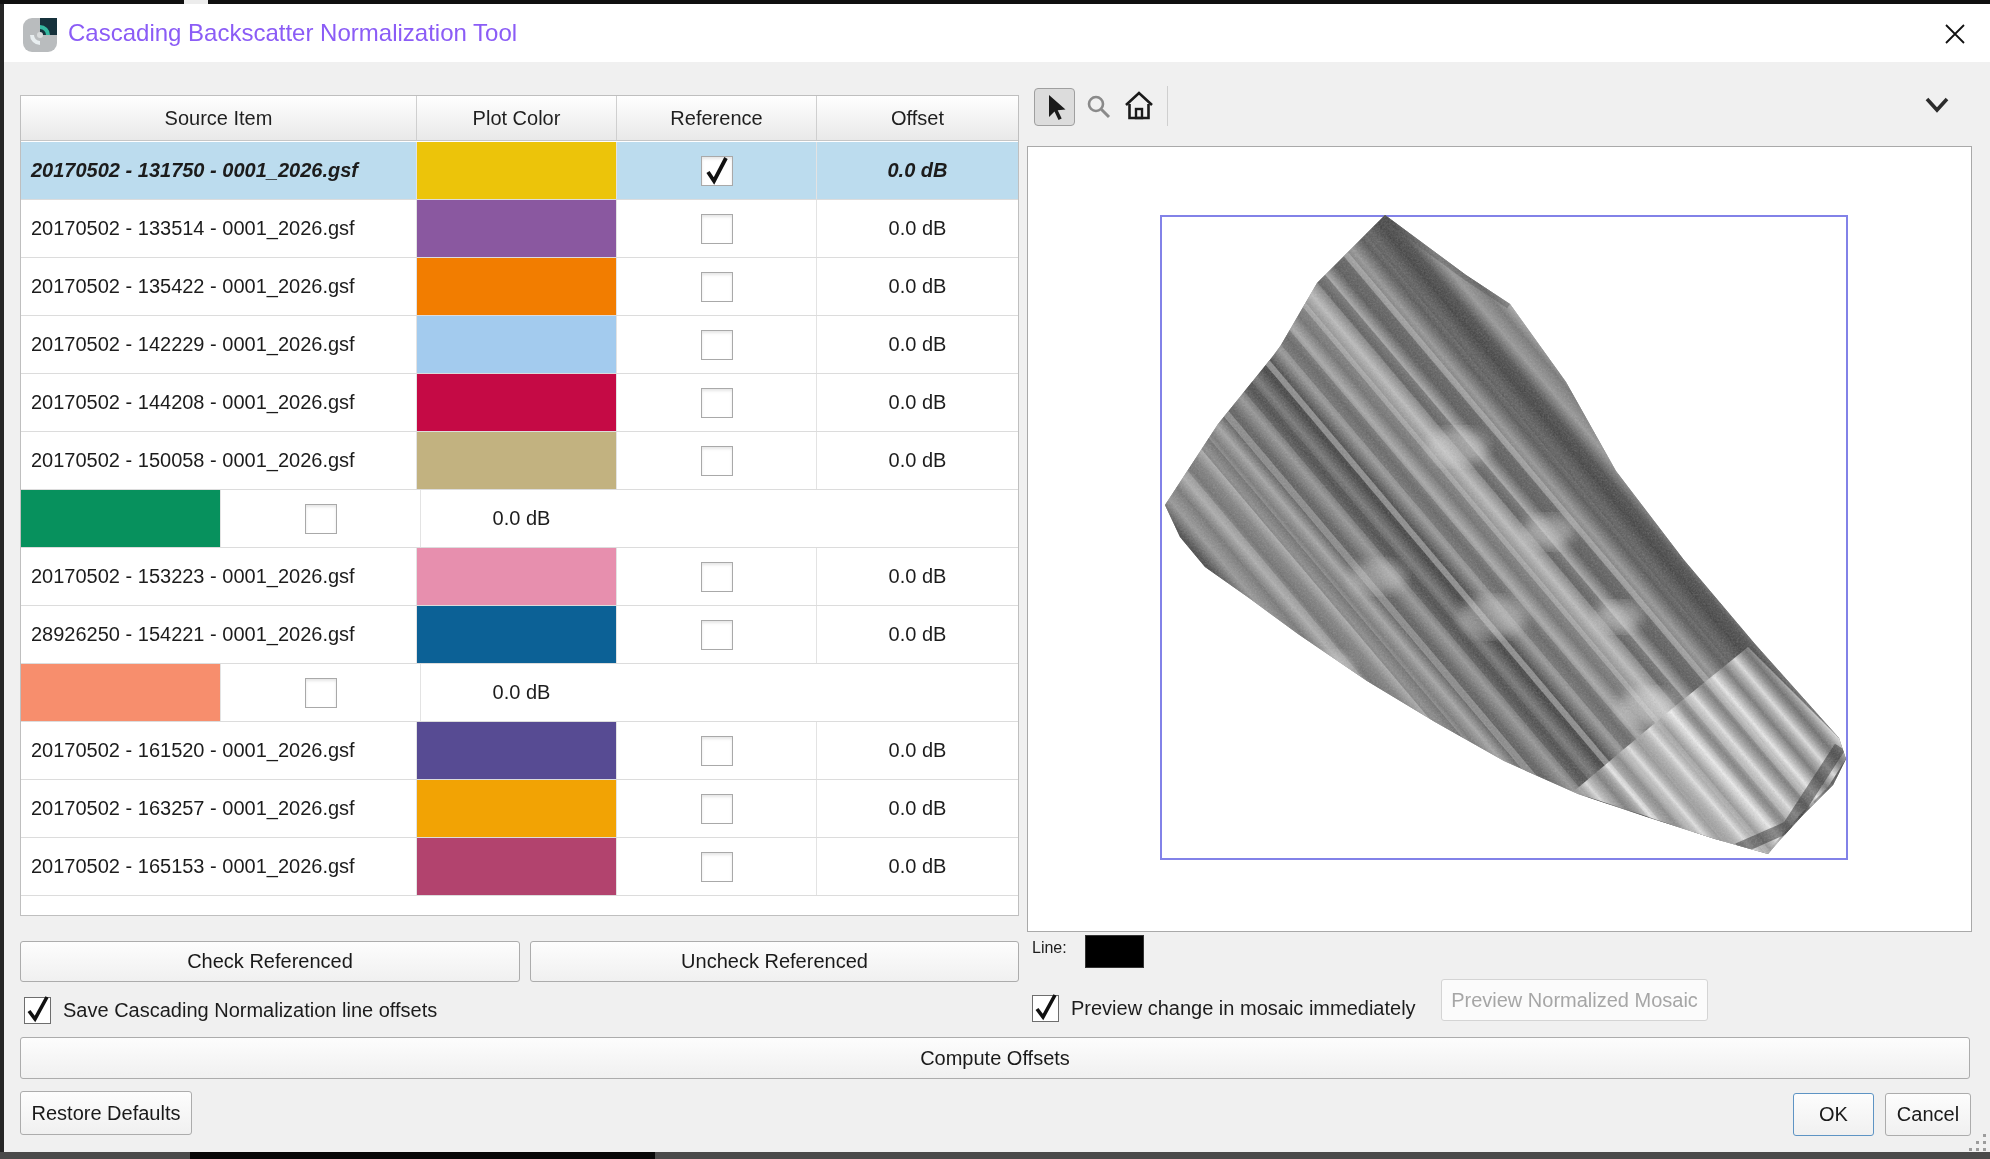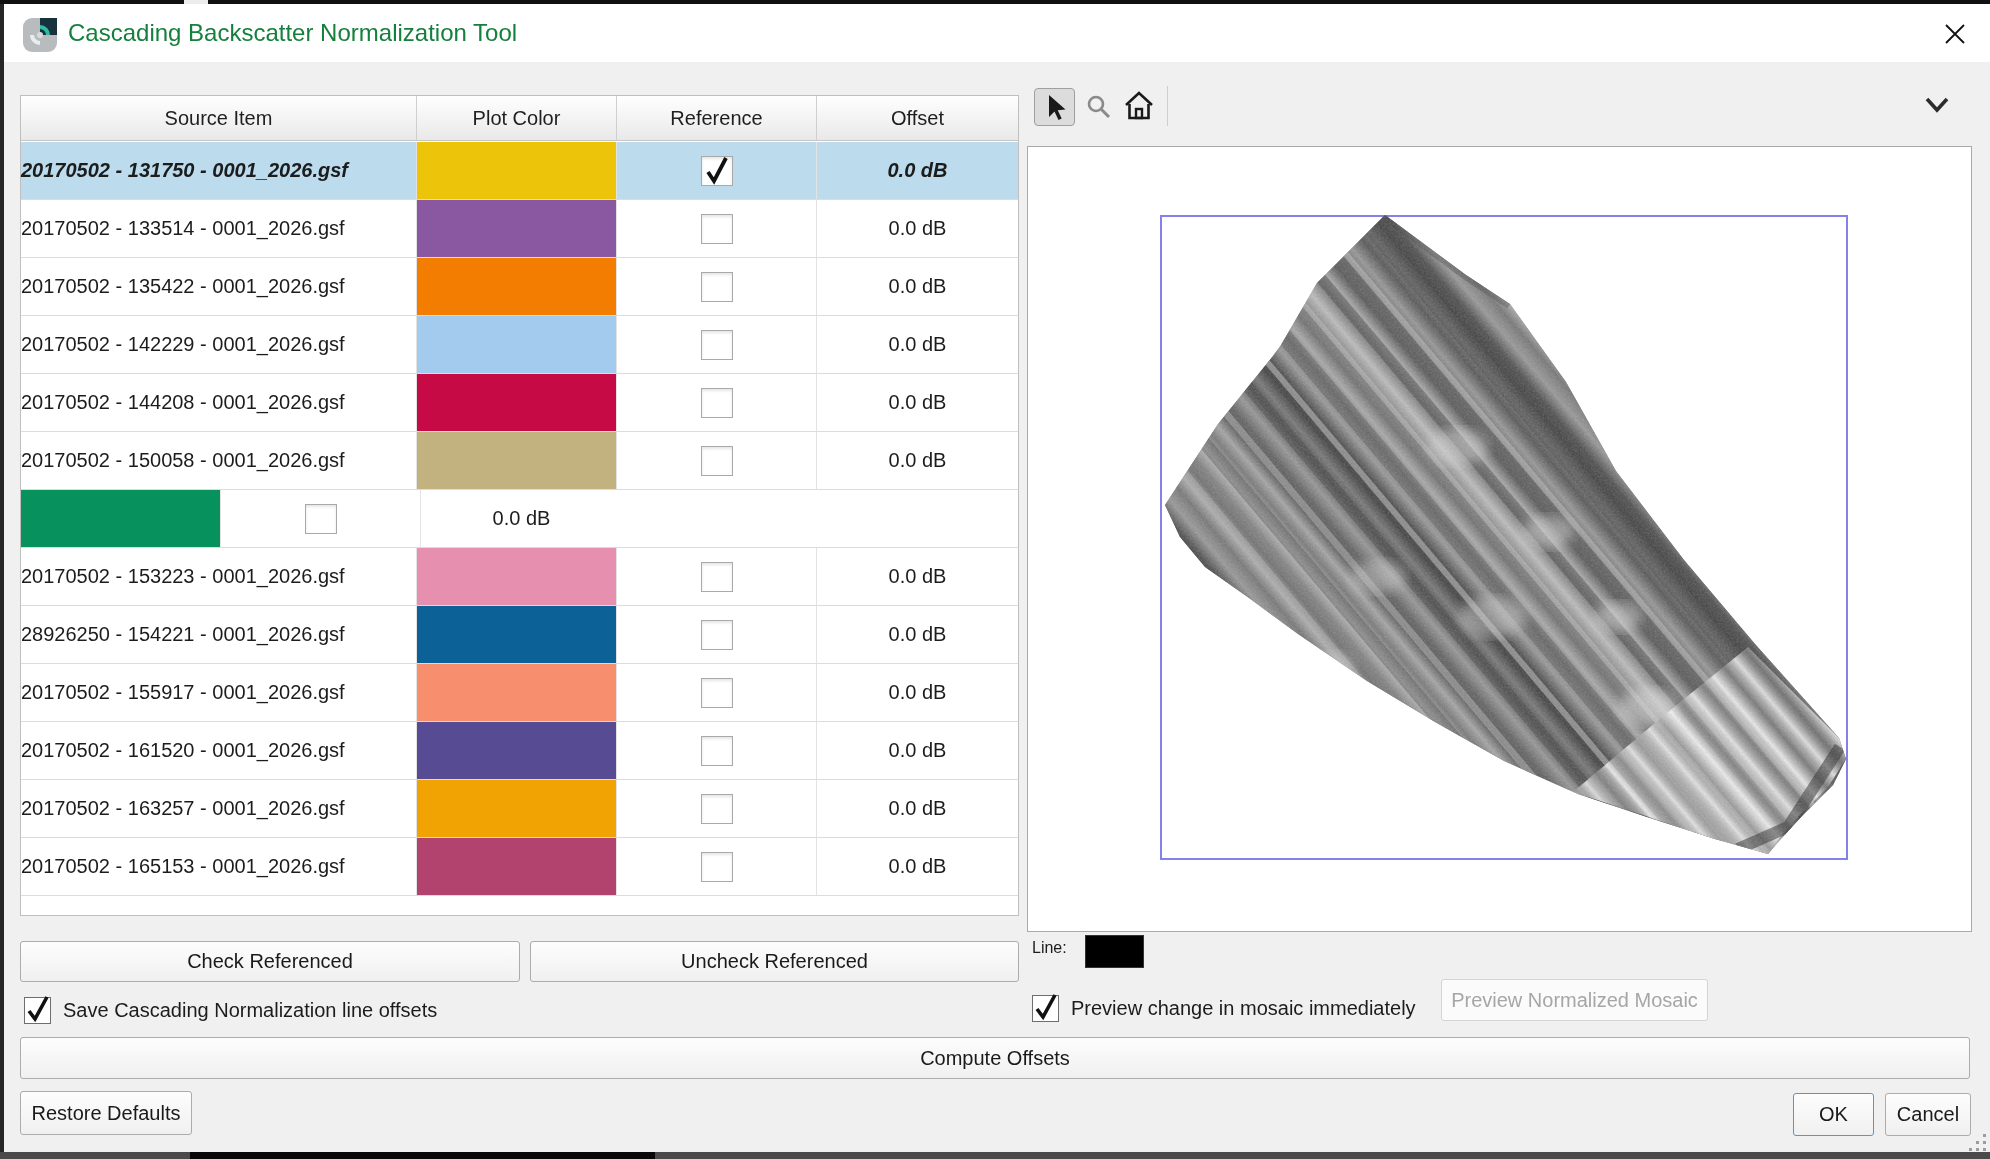--- a/index.html
+++ b/index.html
@@ -14,36 +14,36 @@
   .edge{position:absolute;}
   .top-strip{left:0;top:0;width:1990px;height:4px;background:#101010;}
   .top-gap{left:184px;top:0;width:24px;height:4px;background:#ececec;}
   .left-strip{left:0;top:4px;width:4px;height:1148px;background:#262626;}
   .bottom-strip{left:0;top:1152px;width:1990px;height:7px;background:#4a4a4a;}
   .bottom-black{left:190px;top:1152px;width:465px;height:7px;background:#070707;}
 
   
   .titlebar{position:absolute;left:4px;top:4px;width:1986px;height:58px;background:#ffffff;}
   .appicon{position:absolute;left:18px;top:13px;width:36px;height:36px;}
-  .title{position:absolute;left:64px;top:0;height:58px;line-height:58px;font-size:24px;color:#15803d;}
+  .title{position:absolute;left:64px;top:0;height:58px;line-height:58px;font-size:24px;color:#8b5cf6;}
   .closebtn{position:absolute;right:18px;top:14px;width:34px;height:32px;display:flex;align-items:center;justify-content:center;cursor:pointer;}
 
   
   .table{position:absolute;left:20px;top:95px;width:999px;height:821px;background:#ffffff;border:1px solid #bfbfbf;}
   .thead{position:absolute;left:0;top:0;width:997px;height:45px;display:flex;
     background:linear-gradient(#ffffff,#e9e9e9);border-bottom:1px solid #c6c6c6;}
   .th{font-size:20px;color:#1f1f1f;display:flex;align-items:center;justify-content:center;border-right:1px solid #cfcfcf;}
   .th:last-child{border-right:none;}
   .w-src{width:396px;} .w-col{width:200px;} .w-ref{width:200px;} .w-off{width:201px;}
   .tbody{position:absolute;left:0;top:46px;width:997px;}
   .trow{display:flex;height:58px;border-bottom:1px solid #dcdcdc;background:#ffffff;}
   .trow.sel{background:#bcdcee;}
   .c{height:57px;border-right:1px solid #e3e3e3;display:flex;align-items:center;}
   .c:last-child{border-right:none;}
-  .c.src{font-size:20px;}
+  .c.src{padding-left:10px;font-size:20px;}
   .trow.sel .c.src, .trow.sel .c.off{font-weight:bold;font-style:italic;}
   .c.colc{padding:0;}
   .swatch{width:100%;height:100%;}
   .c.refc,.c.off{justify-content:center;font-size:20px;}
   .cbox{width:32px;height:30px;background:#ffffff;border:1px solid #a9a9a9;box-shadow:inset 0 2px 3px rgba(0,0,0,0.10);display:flex;align-items:flex-end;justify-content:center;}
   .cbox svg{overflow:visible;}
 
   
   .btn{position:absolute;background:linear-gradient(#fdfdfd,#f0f0f0);border:1px solid #acacac;border-radius:3px;
     font-size:20px;color:#1a1a1a;display:flex;align-items:center;justify-content:center;cursor:pointer;
@@ -225,21 +225,20 @@
     <div class="c refc w-ref">
       <span class="cbox">
         <svg width="28" height="30" viewBox="0 0 28 30" style="visibility: hidden;">
           <polyline points="5,17 11,26 23,3" stroke="#111" stroke-width="3.8" fill="none"></polyline>
         </svg>
       </span>
     </div>
     <div class="c off w-off">0.0 dB</div>
   </div>
         <div class="trow">
-    <div class="c src w-src">20170502 - 155917 - 0001_2026.gsf</div>
     <div class="c colc w-col">
             <div class="swatch" style="background: rgb(247, 142, 109);"></div>
           </div>
     <div class="c refc w-ref">
       <span class="cbox">
         <svg width="28" height="30" viewBox="0 0 28 30" style="visibility: hidden;">
           <polyline points="5,17 11,26 23,3" stroke="#111" stroke-width="3.8" fill="none"></polyline>
         </svg>
       </span>
     </div>

